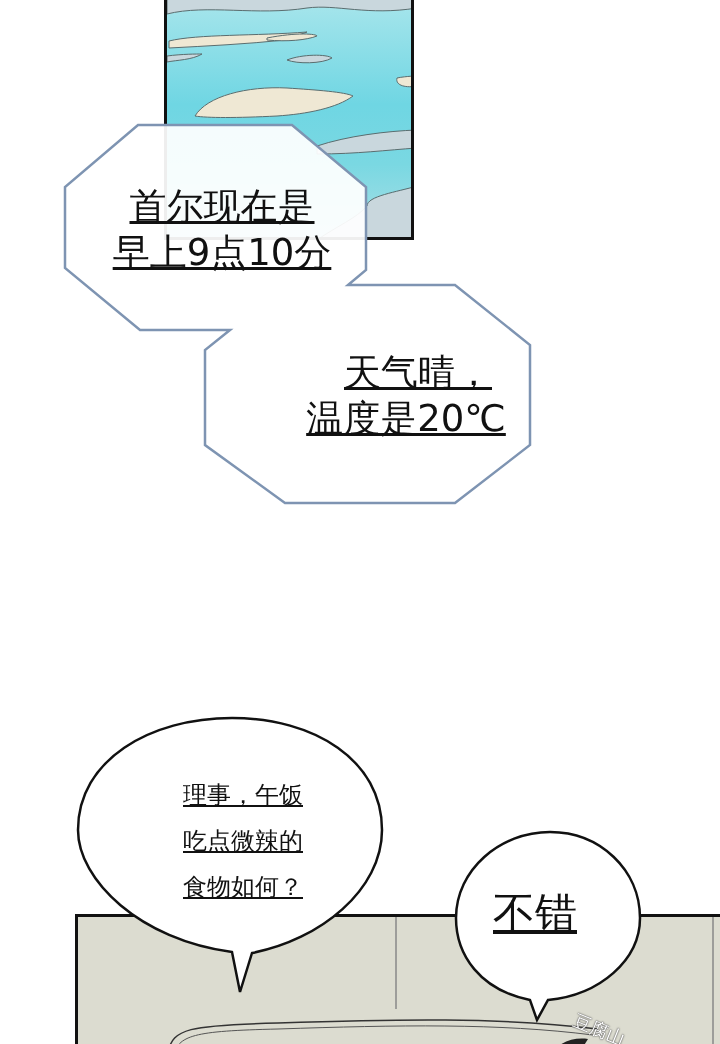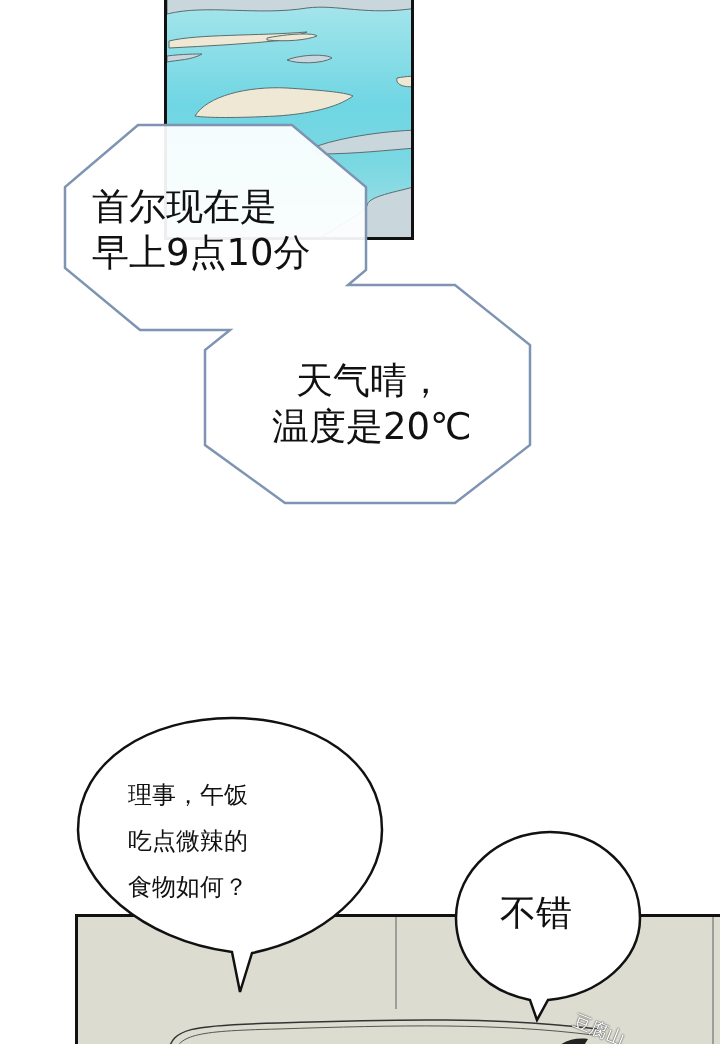--- a/index.html
+++ b/index.html
@@ -1,21 +1,21 @@
 <!DOCTYPE html>
 <html><head>
 <meta charset="utf-8">
 <style>
   html,body{margin:0;padding:0;}
   body{width:720px;height:1044px;position:relative;overflow:hidden;background:#ffffff;font-family:"DejaVu Sans",sans-serif;}
   .abs{position:absolute;}
   .panel-sky{left:164px;top:-4px;width:250px;height:244px;border:3px solid #111;border-top:none;box-sizing:border-box;overflow:hidden;
     background:linear-gradient(180deg,#a9e6ec 0%,#6fd6e3 45%,#7ad8e2 70%,#a9dfe6 100%);}
   .panel-room{left:75px;top:914px;width:660px;height:140px;border:3px solid #111;border-right:none;border-bottom:none;box-sizing:border-box;background:#dcdcd0;overflow:hidden;}
-  .bubble-text{position:absolute;color:#111;font-size:37px;line-height:46px;text-align:left;white-space:pre-line;letter-spacing:0px;}
+  .bubble-text{position:absolute;color:#111;font-size:37px;line-height:46px;text-align:center;white-space:pre-line;letter-spacing:0px;text-decoration:underline;}
   svg{position:absolute;left:0;top:0;}
   .watermark{position:absolute;color:#fff;font-size:18px;transform:rotate(22deg);text-shadow:0 0 2px #555,0 0 1px #333;}
 </style>
 </head>
 <body>
 
 <div class="abs panel-sky">
   <svg width="250" height="244" viewBox="0 0 250 244">
     <path d="M0,18 C40,8 90,20 140,12 C170,8 200,20 250,12 L250,0 L0,0 Z" fill="#c9d7dd" stroke="#5a6d6f" stroke-width="1"></path>
     <path d="M2,45 C30,38 90,40 140,36 L118,44 C80,48 40,50 2,52 Z" fill="#efe8d4" stroke="#5a6d6f" stroke-width="1"></path>
@@ -28,36 +28,36 @@
     <path d="M200,210 C200,200 230,196 250,190 L250,244 L150,244 C170,230 190,222 200,210 Z" fill="#c9d7dd" stroke="#5a6d6f" stroke-width="1"></path>
   </svg>
 </div>
 
 <svg width="720" height="520" viewBox="0 0 720 520">
   <polygon points="138,125 292,125 366,187 366,270 348,285 455,285 530,345 530,445 455,503 285,503 205,445 205,350 230,330 140,330 65,268 65,187" fill="rgba(255,255,255,0.93)" stroke="#7e94b2" stroke-width="2.5"></polygon>
 </svg>
 
 <div class="bubble-text" style="left:92px;top:184px;width:260px;">首尔现在是
 早上9点10分</div>
-<div class="bubble-text" style="left:272px;top:350px;width:240px;text-indent:24px;margin-top:8px;">天气晴，
+<div class="bubble-text" style="left:286px;top:350px;width:240px;text-indent:24px;">天气晴，
 温度是20℃</div>
 
 <div class="abs panel-room">
   <svg width="660" height="140" viewBox="0 0 660 140">
     <line x1="318" y1="0" x2="318" y2="92" stroke="#888" stroke-width="1.5"></line>
     <line x1="635" y1="0" x2="635" y2="140" stroke="#888" stroke-width="1.5"></line>
     <path d="M90,135 C95,112 110,108 200,106 C320,102 420,100 520,112" fill="none" stroke="#333" stroke-width="1.5"></path>
     <path d="M95,140 C100,118 115,114 200,112 C320,108 420,106 515,118" fill="none" stroke="#555" stroke-width="1"></path>
     <path d="M470,140 C480,125 495,120 510,122 L505,130 L515,128 L508,140 Z" fill="#222"></path>
   </svg>
 </div>
 
 <svg width="720" height="1044" viewBox="0 0 720 1044" style="pointer-events:none;">
   <path d="M232,952 C140,940 78,880 78,830 C78,760 150,718 232,718 C314,718 382,760 382,830 C382,890 320,940 252,953 L240,992 Z" fill="#ffffff" stroke="#111" stroke-width="2.5"></path>
   <path d="M530,1000 C480,990 456,955 456,918 C456,870 500,832 550,832 C600,832 640,870 640,918 C640,960 600,995 548,1000 L537,1020 Z" fill="#ffffff" stroke="#111" stroke-width="2.5"></path>
 </svg>
 
 <div class="bubble-text" style="left:128px;top:772px;width:230px;font-size:24px;line-height:46px;">理事，午饭
 吃点微辣的
 食物如何？</div>
-<div class="bubble-text" style="left:500px;top:890px;width:100px;font-size:36px;">不错</div>
+<div class="bubble-text" style="left:485px;top:890px;width:100px;font-size:42px;">不错</div>
 
 <div class="watermark" style="left:572px;top:1018px;">豆腐山</div>
 
 </body></html>

